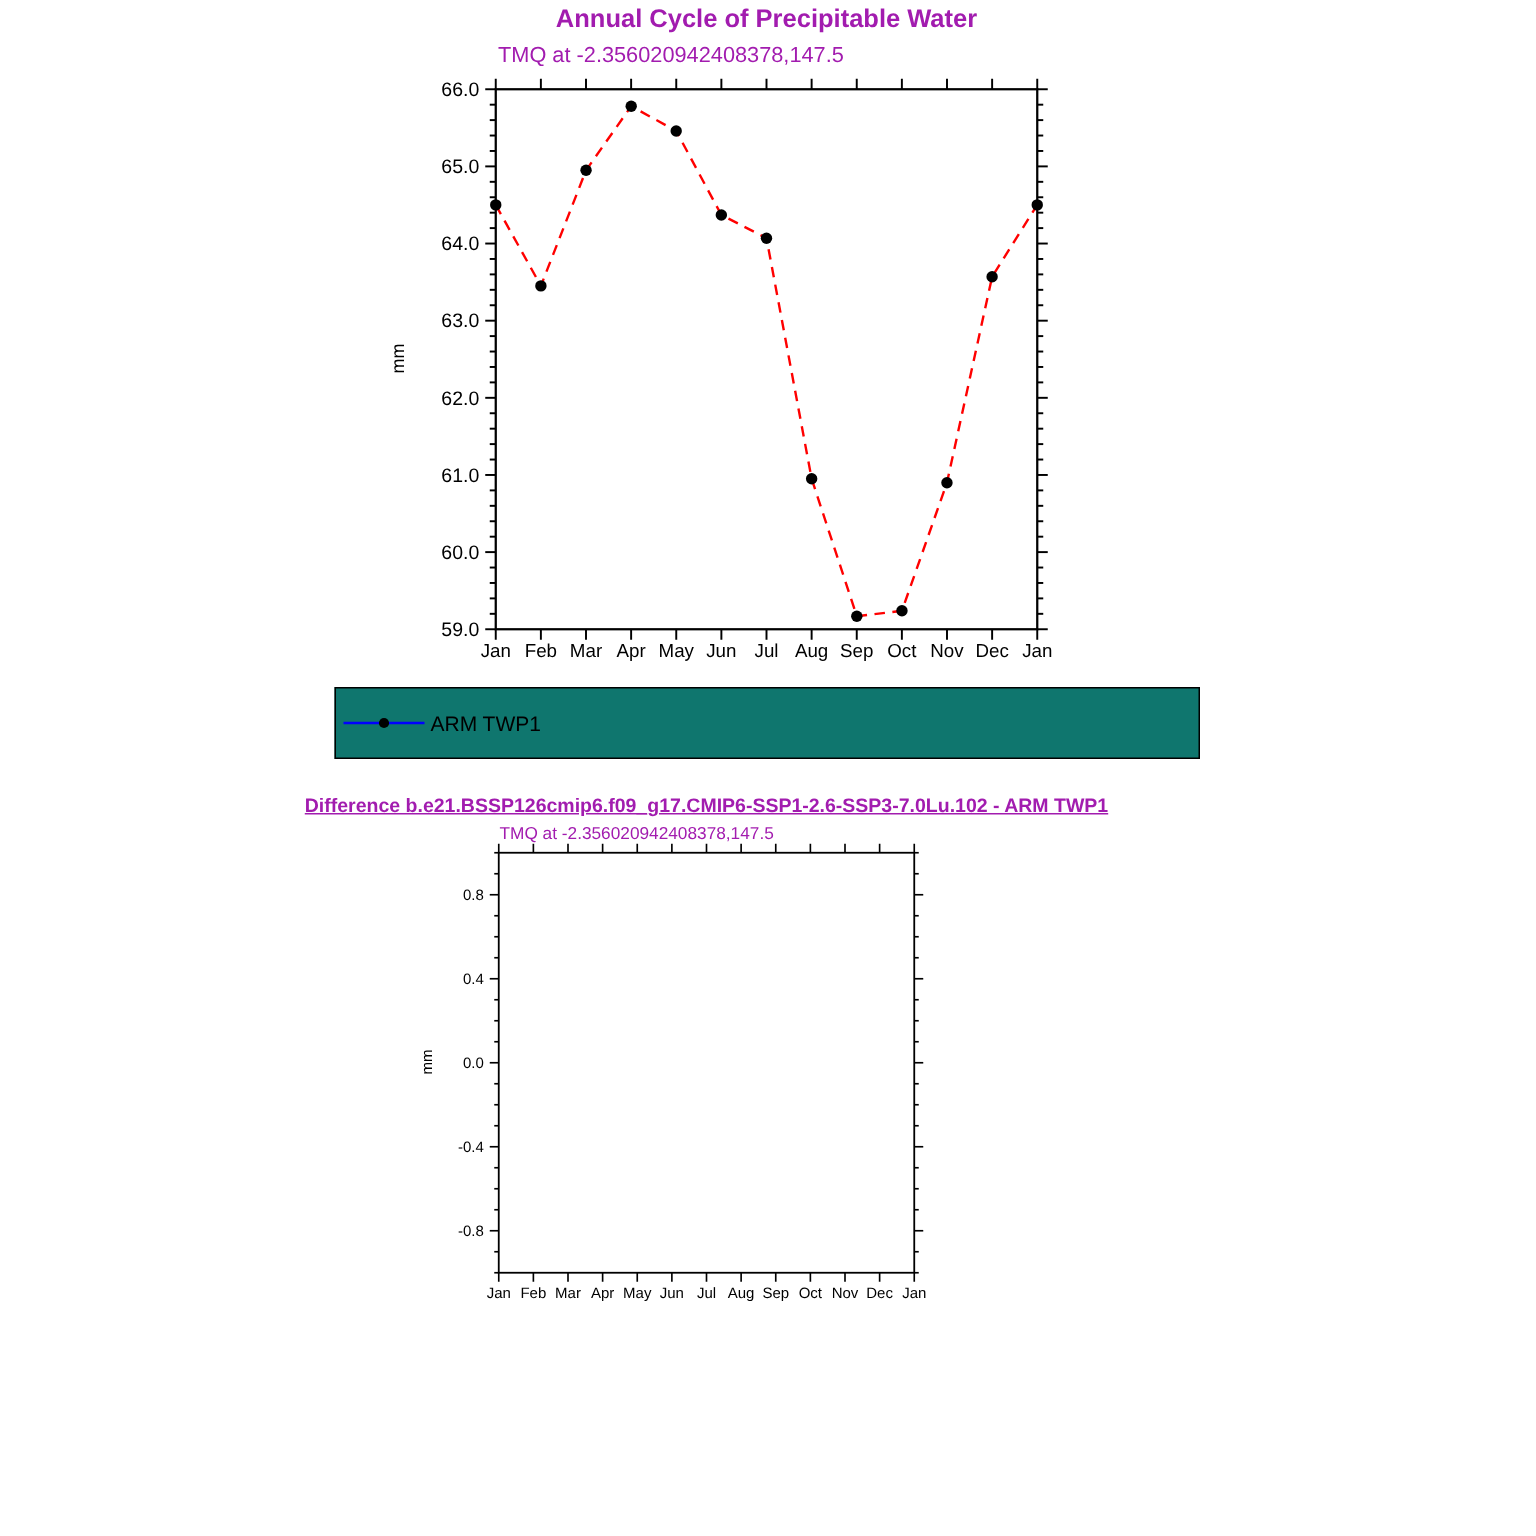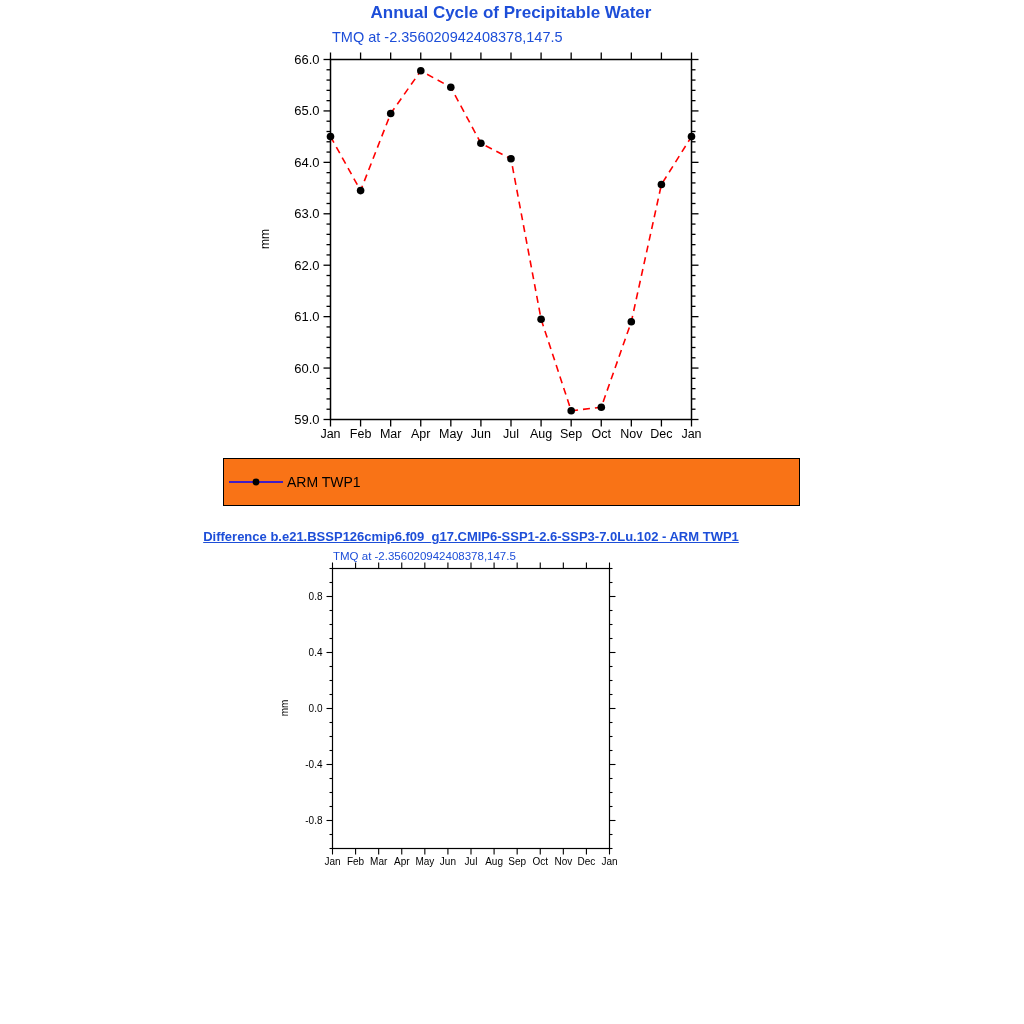--- a/index.html
+++ b/index.html
@@ -4,30 +4,30 @@
 <style>
   html, body {
     margin: 0; padding: 0;
     width: 1024px; height: 1024px;
     background: #ffffff;
     font-family: "Liberation Sans", "DejaVu Sans", sans-serif;
     overflow: hidden;
   }
   #stage { position: relative; width: 1024px; height: 1024px; background:#fff; }
   #chart-canvas { position: absolute; left: 0; top: 0; }
-  .abs { position: absolute; color: #1d4ed8; white-space: nowrap; }
+  .abs { position: absolute; color: #a21caf; white-space: nowrap; }
   .title-main   { left: 280px; top: 3px;   width: 462px; text-align: center; font-size: 17px; font-weight: bold; }
   .subtitle-top { left: 332px; top: 29px;  font-size: 14.5px; }
   .title-diff   { left: 171px; top: 529px; width: 600px; text-align: center; font-size: 13px; font-weight: bold; text-decoration: underline; }
   .subtitle-diff{ left: 333px; top: 550px; font-size: 11.5px; }
   .legend {
     position: absolute; left: 223px; top: 458px; width: 577px; height: 48px;
     border: 1.5px solid #000; box-sizing: border-box;
     display: flex; flex-direction: column; justify-content: space-evenly;
-    padding-left: 4px; background: #f97316;
+    padding-left: 4px; background: #0f766e;
   }
   .legend-row { display: flex; align-items: center; height: 21px; }
   .legend-label { font-size: 14px; margin-left: 3px; color:#000; }
   .legend-sample { flex: 0 0 auto; }
 </style>
 </head>
 <body>
 
 <div id="stage">
 

